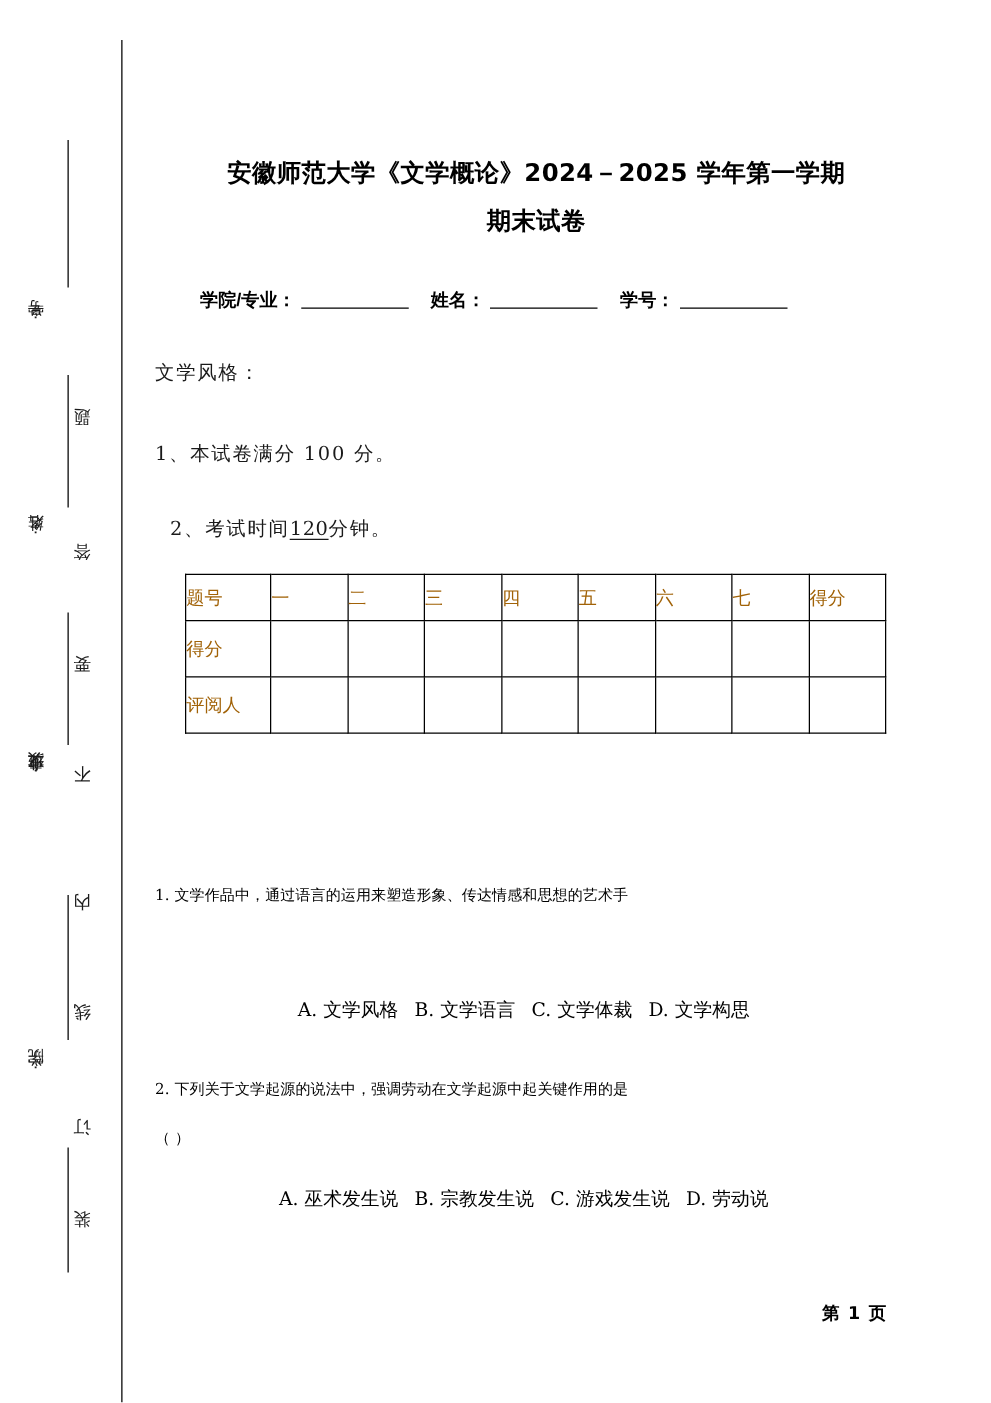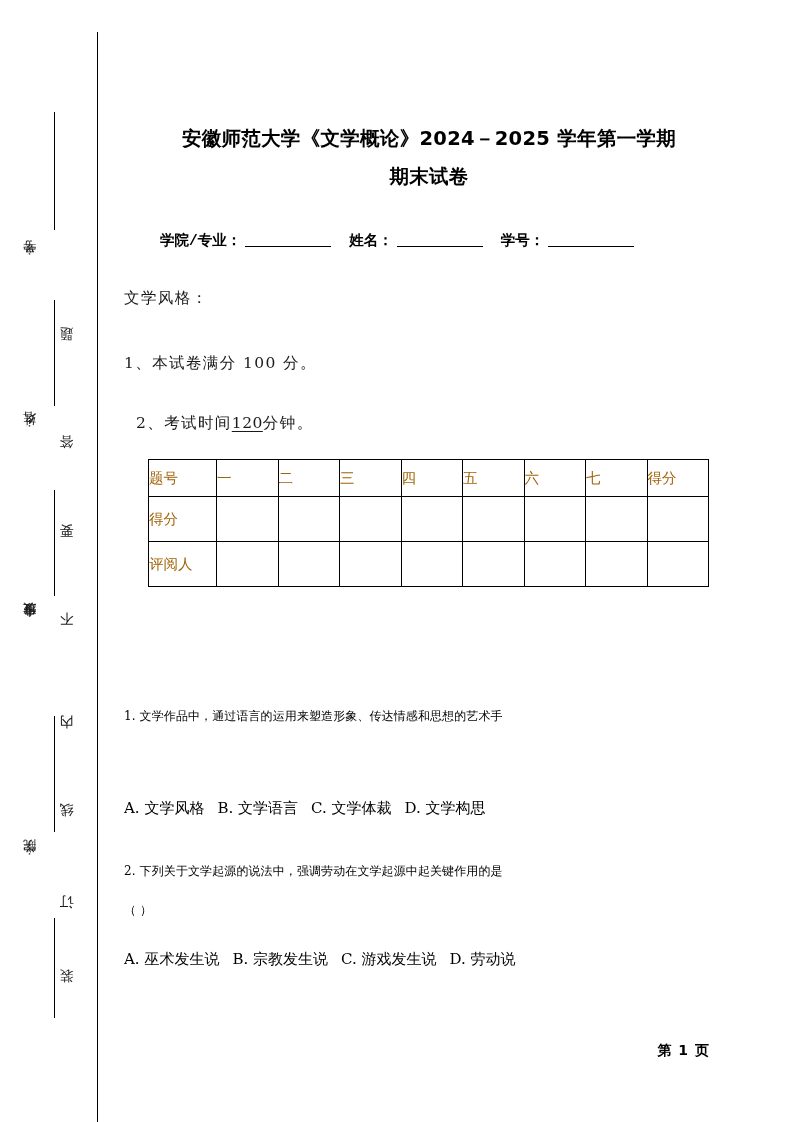--- a/index.html
+++ b/index.html
@@ -106,21 +106,21 @@
     letter-spacing: 0.3px;
     color: #000000;
   }
   #doc-title .t-line2 { display: block; }
 
   #id-line {
     position: absolute;
     left: 36px;
     top: 228px;
     width: 560px;
-    font-family: Liberation Mono, monospace;
+    font-family: Liberation Sans, sans-serif;
     font-weight: bold;
     font-size: 14.5px;
     line-height: 26px;
     white-space: nowrap;
     color: #000000;
   }
   #id-line .blank {
     display: inline-block;
     border-bottom: 1.5px solid #000;
     width: 86px;
@@ -200,20 +200,21 @@
   }
   .opts {
     position: absolute;
     left: 0;
     width: 590px;
     font-family: "DejaVu Sans", sans-serif;
     font-size: 15px;
     line-height: 22px;
     color: #000000;
     white-space: nowrap;
+    text-align: center;
   }
   .opts .olet {
     font-family: "DejaVu Serif", serif;
   }
   .opts .osp { display: inline-block; width: 13px; }
 
   #q1-text  { top: 697px; }
   #q1-opts  { top: 797px; }
   #q2-text  { top: 852px; }
   #q2-opts  { top: 948px; }

